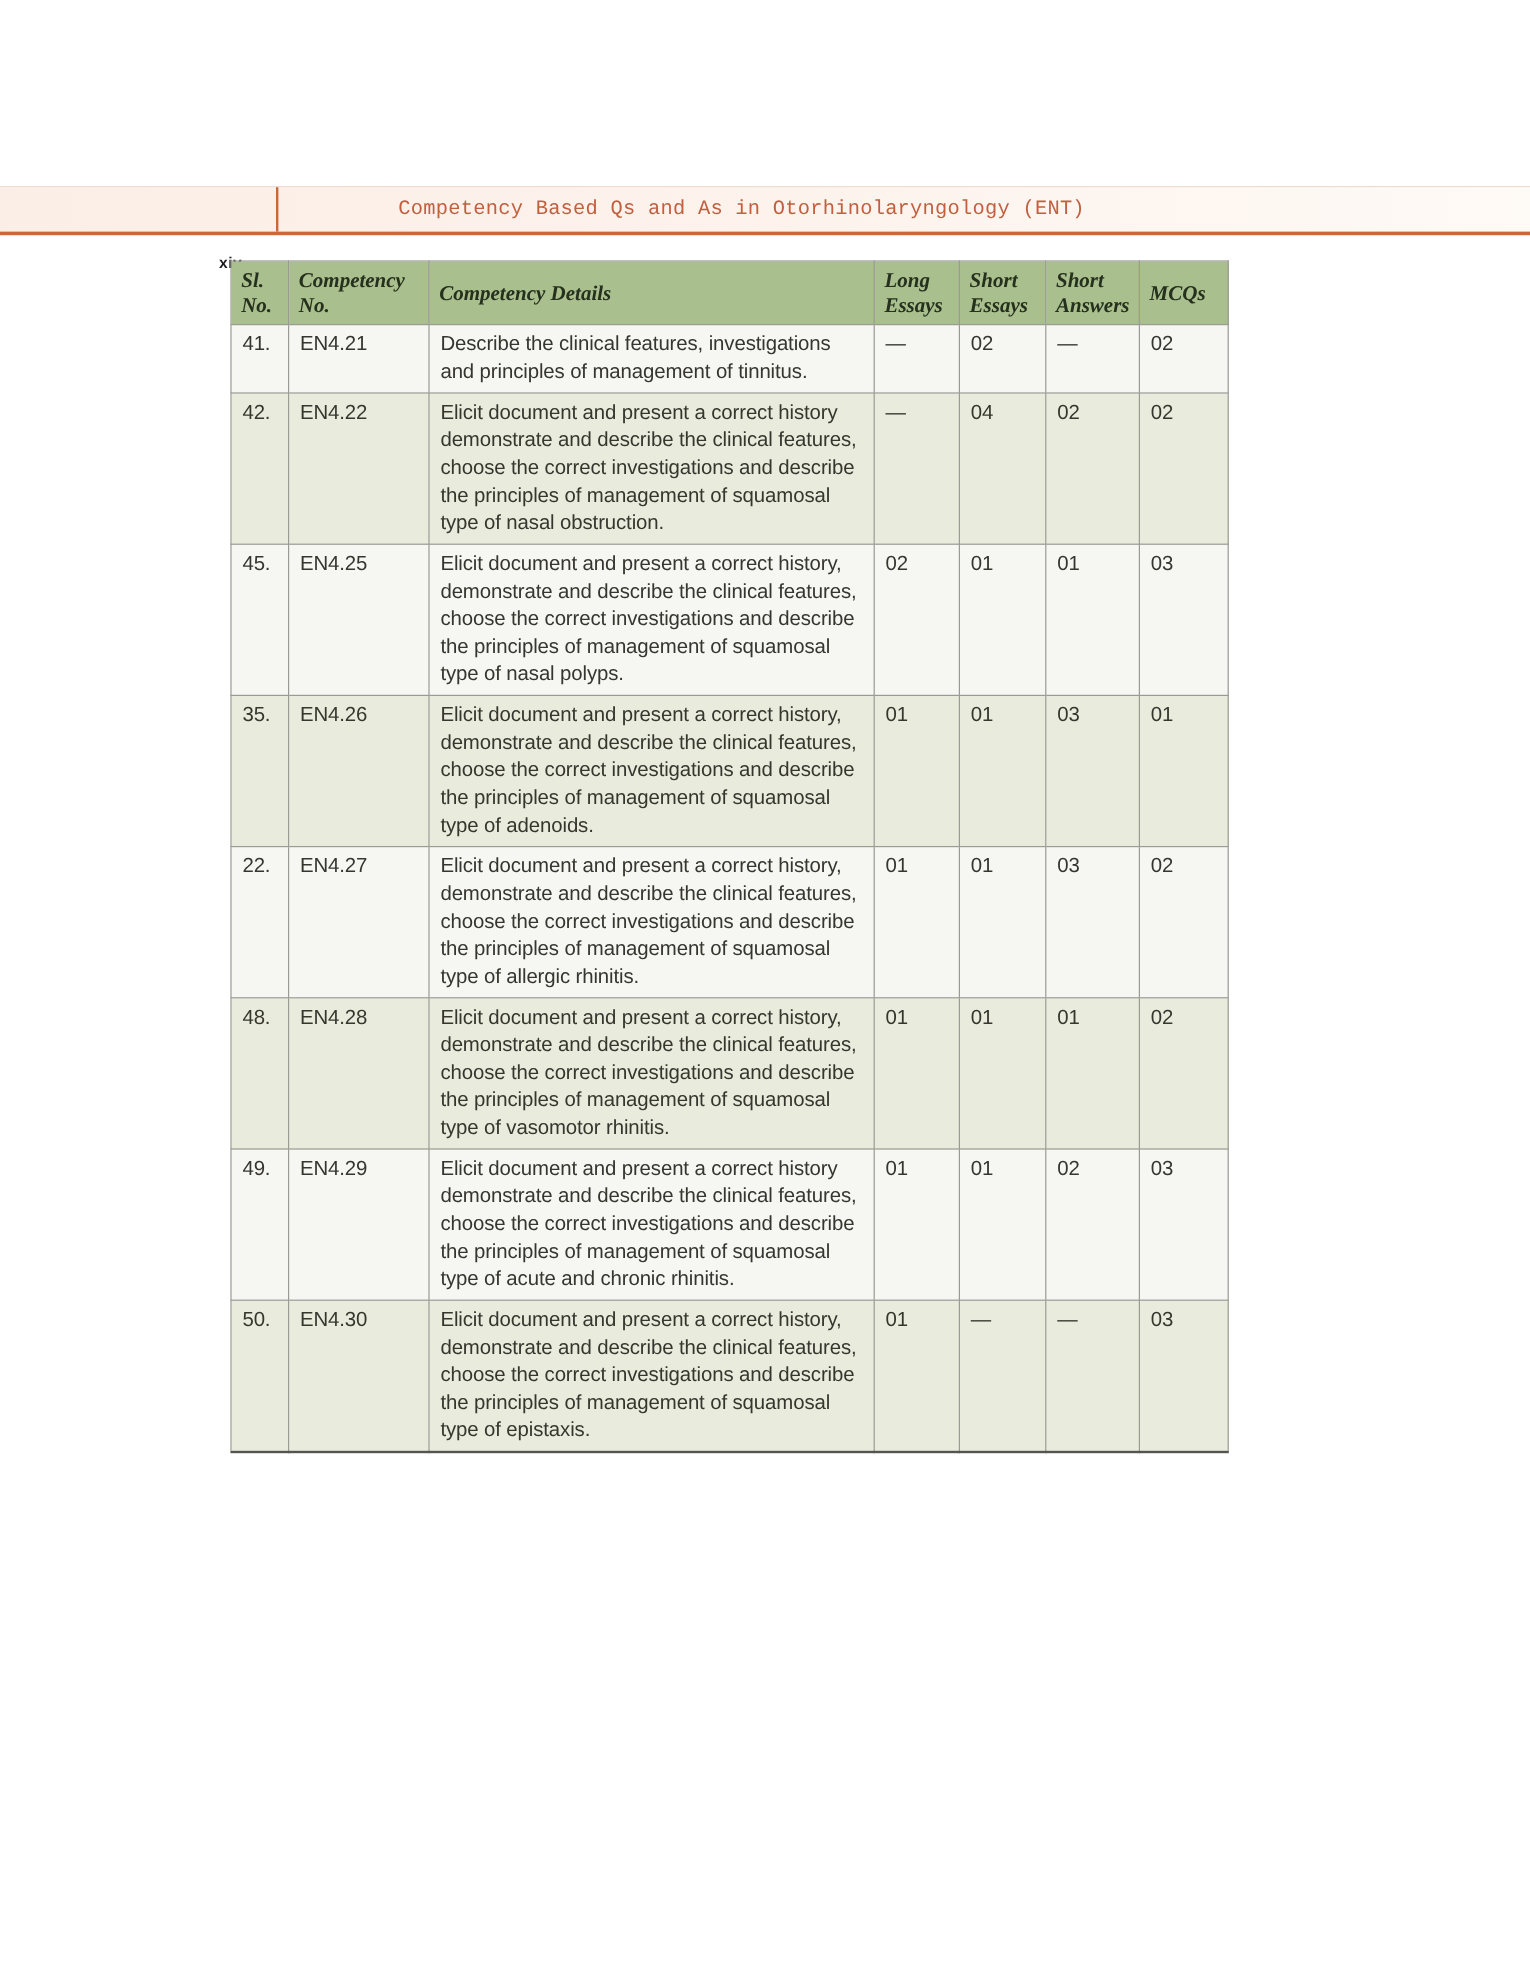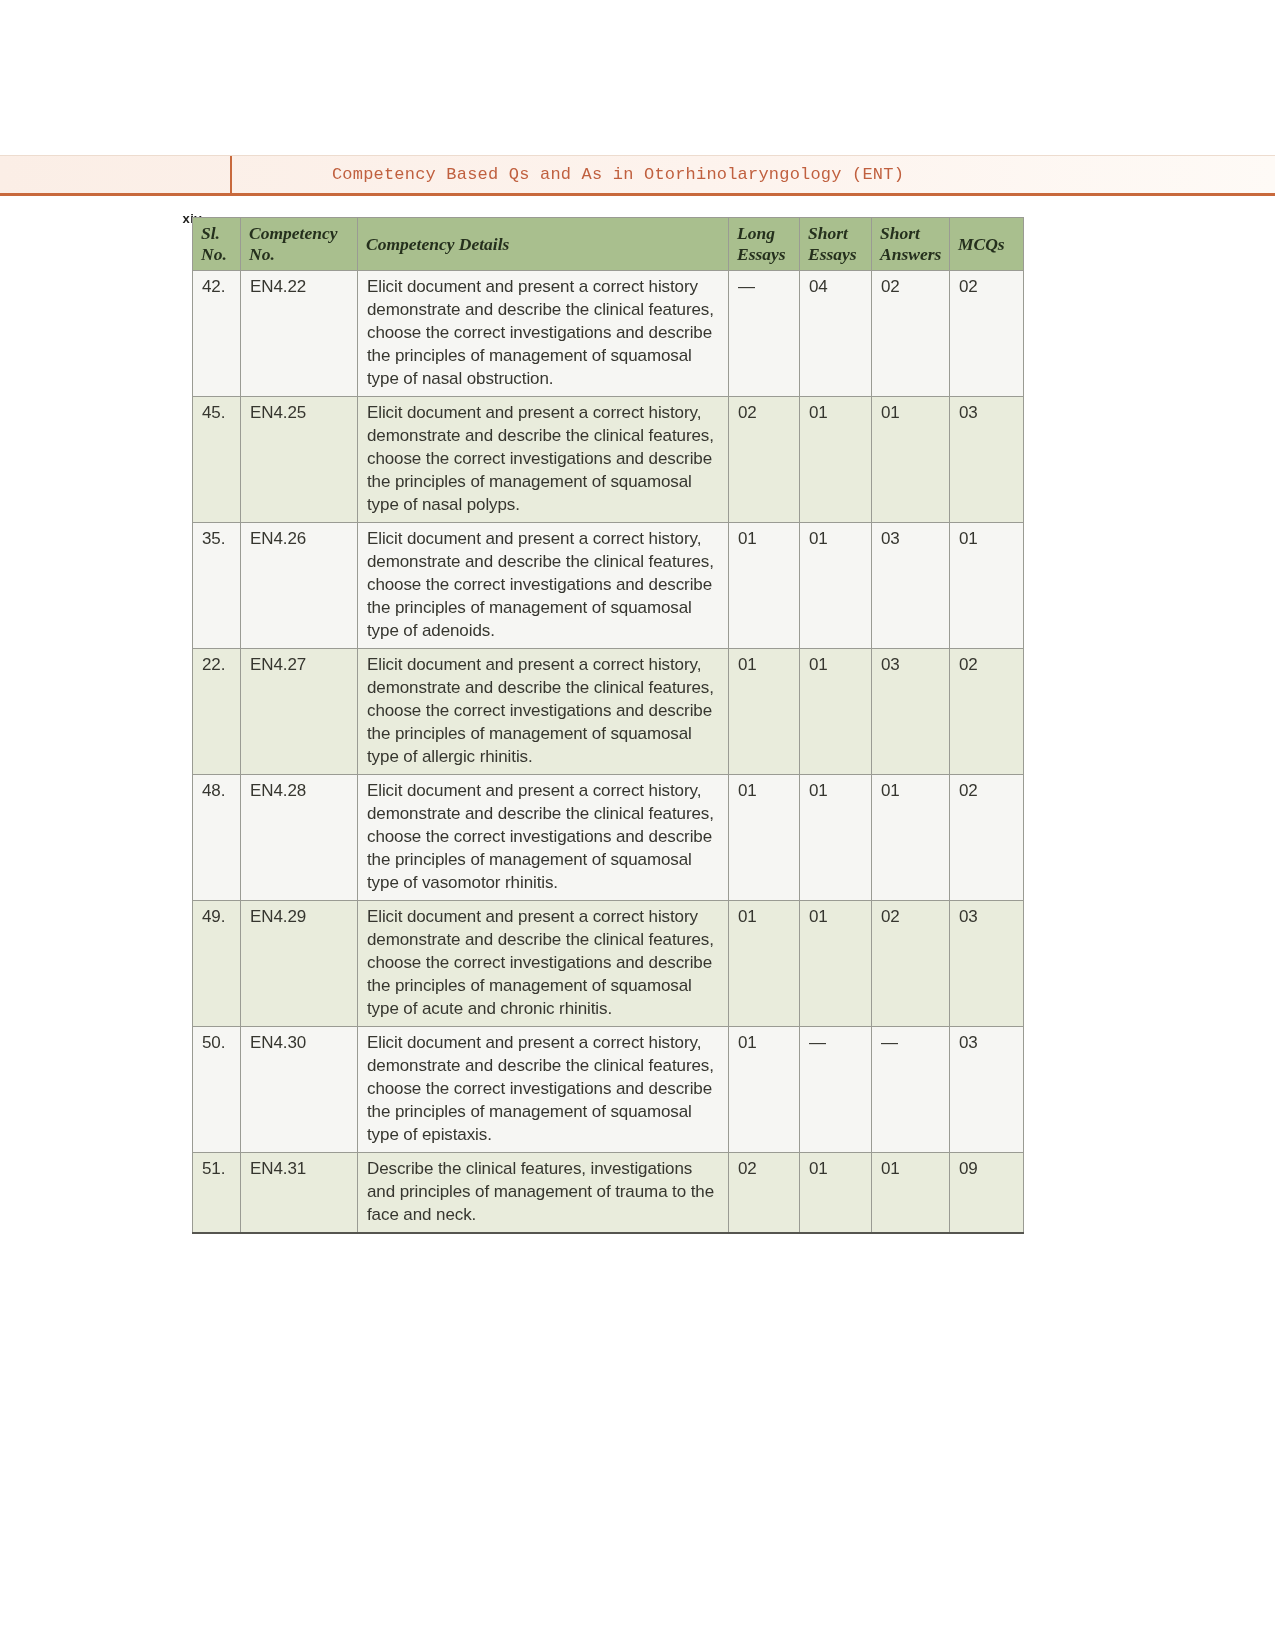--- a/index.html
+++ b/index.html
@@ -129,20 +129,29 @@
           <th>Competency No.</th>
           <th>Competency Details</th>
           <th>Long Essays</th>
           <th>Short Essays</th>
           <th>Short Answers</th>
           <th>MCQs</th>
         </tr>
       </thead>
       <tbody id="table-body">
           <tr>
+    <td class="c-sl">41.</td>
+    <td class="c-no">EN4.21</td>
+    <td class="c-details">Describe the clinical features, investigations and principles of management of tinnitus.</td>
+    <td class="c-long">—</td>
+    <td class="c-shorte">02</td>
+    <td class="c-shorta">—</td>
+    <td class="c-mcq">02</td>
+  </tr>
+          <tr>
     <td class="c-sl">42.</td>
     <td class="c-no">EN4.22</td>
     <td class="c-details">Elicit document and present a correct history demonstrate and describe the clinical features, choose the correct investigations and describe the principles of management of squamosal type of nasal obstruction.</td>
     <td class="c-long">—</td>
     <td class="c-shorte">04</td>
     <td class="c-shorta">02</td>
     <td class="c-mcq">02</td>
   </tr>
           <tr>
     <td class="c-sl">45.</td>
@@ -191,26 +200,17 @@
   </tr>
           <tr>
     <td class="c-sl">50.</td>
     <td class="c-no">EN4.30</td>
     <td class="c-details">Elicit document and present a correct history, demonstrate and describe the clinical features, choose the correct investigations and describe the principles of management of squamosal type of epistaxis.</td>
     <td class="c-long">01</td>
     <td class="c-shorte">—</td>
     <td class="c-shorta">—</td>
     <td class="c-mcq">03</td>
   </tr>
-          <tr>
-    <td class="c-sl">51.</td>
-    <td class="c-no">EN4.31</td>
-    <td class="c-details">Describe the clinical features, investigations and principles of management of trauma to the face and neck.</td>
-    <td class="c-long">02</td>
-    <td class="c-shorte">01</td>
-    <td class="c-shorta">01</td>
-    <td class="c-mcq">09</td>
-  </tr>
         </tbody>
     </table>
   </div>
 
 </div>
 
 </body></html>

